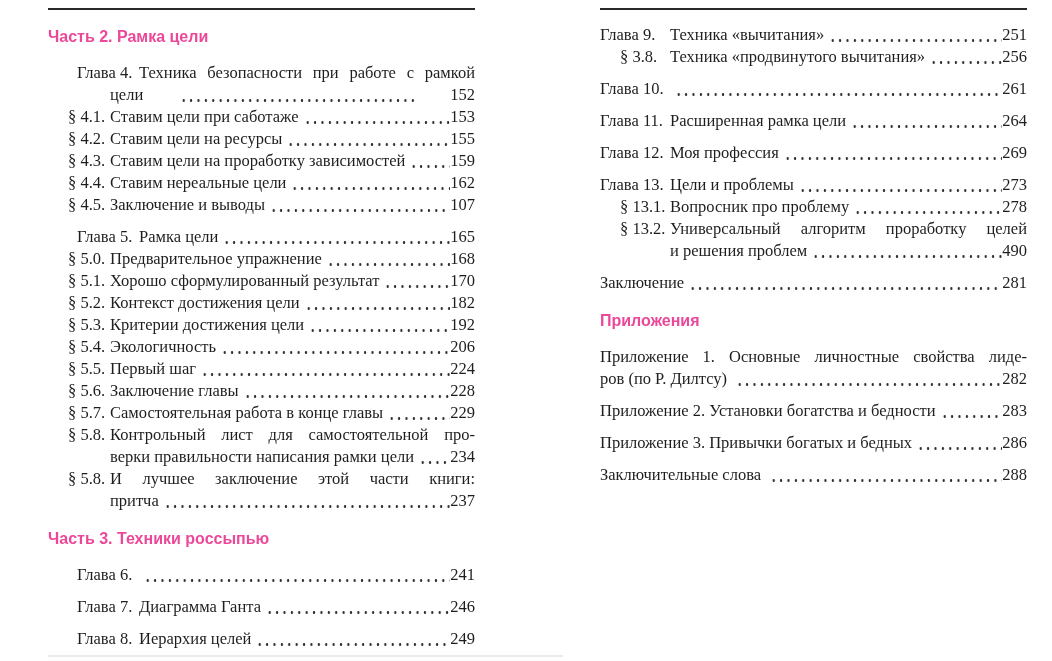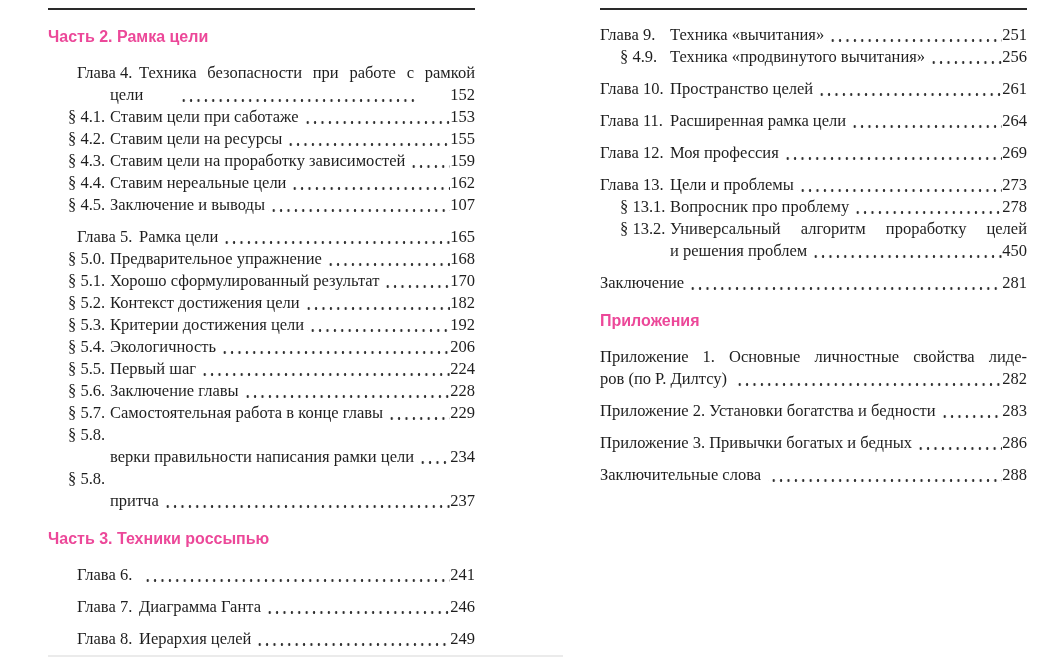--- a/index.html
+++ b/index.html
@@ -193,30 +193,32 @@
           <div class="row last">
             <span class="label">§ 5.7.</span>
             <span class="txt">Самостоятельная работа в конце главы</span>
             <span class="dots"></span>
             <span class="pg">229</span>
           </div>
         </div>
         <div class="entry section">
           <div class="row just">
             <span class="label">§ 5.8.</span>
+            <span class="txt">Контрольный лист для самостоятельной про-</span>
           </div>
           <div class="row last cont">
             <span class="txt">верки правильности написания рамки цели</span>
             <span class="dots"></span>
             <span class="pg">234</span>
           </div>
         </div>
         <div class="entry section">
           <div class="row just">
             <span class="label">§ 5.8.</span>
+            <span class="txt">И лучшее заключение этой части книги:</span>
           </div>
           <div class="row last cont">
             <span class="txt">притча</span>
             <span class="dots"></span>
             <span class="pg">237</span>
           </div>
         </div>
         <div class="part-heading">Часть 3. Техники россыпью</div>
         <div class="entry chapter">
           <div class="row last">
@@ -249,30 +251,29 @@
         <div class="entry chapter">
           <div class="row last">
             <span class="label">Глава 9.</span>
             <span class="txt">Техника «вычитания»</span>
             <span class="dots"></span>
             <span class="pg">251</span>
           </div>
         </div>
         <div class="entry section">
           <div class="row last">
-            <span class="label">§ 4.9.</span>
+            <span class="label">§ 3.8.</span>
             <span class="txt">Техника «продвинутого вычитания»</span>
             <span class="dots"></span>
             <span class="pg">256</span>
           </div>
         </div>
         <div class="entry chapter gap">
           <div class="row last">
             <span class="label">Глава 10.</span>
-            <span class="txt">Пространство целей</span>
             <span class="dots"></span>
             <span class="pg">261</span>
           </div>
         </div>
         <div class="entry chapter gap">
           <div class="row last">
             <span class="label">Глава 11.</span>
             <span class="txt">Расширенная рамка цели</span>
             <span class="dots"></span>
             <span class="pg">264</span>
@@ -303,21 +304,21 @@
           </div>
         </div>
         <div class="entry section">
           <div class="row just">
             <span class="label">§ 13.2.</span>
             <span class="txt">Универсальный алгоритм проработку целей</span>
           </div>
           <div class="row last cont">
             <span class="txt">и решения проблем</span>
             <span class="dots"></span>
-            <span class="pg">450</span>
+            <span class="pg">490</span>
           </div>
         </div>
         <div class="entry plain gap">
           <div class="row last">
             <span class="txt">Заключение</span>
             <span class="dots"></span>
             <span class="pg">281</span>
           </div>
         </div>
         <div class="part-heading">Приложения</div>

